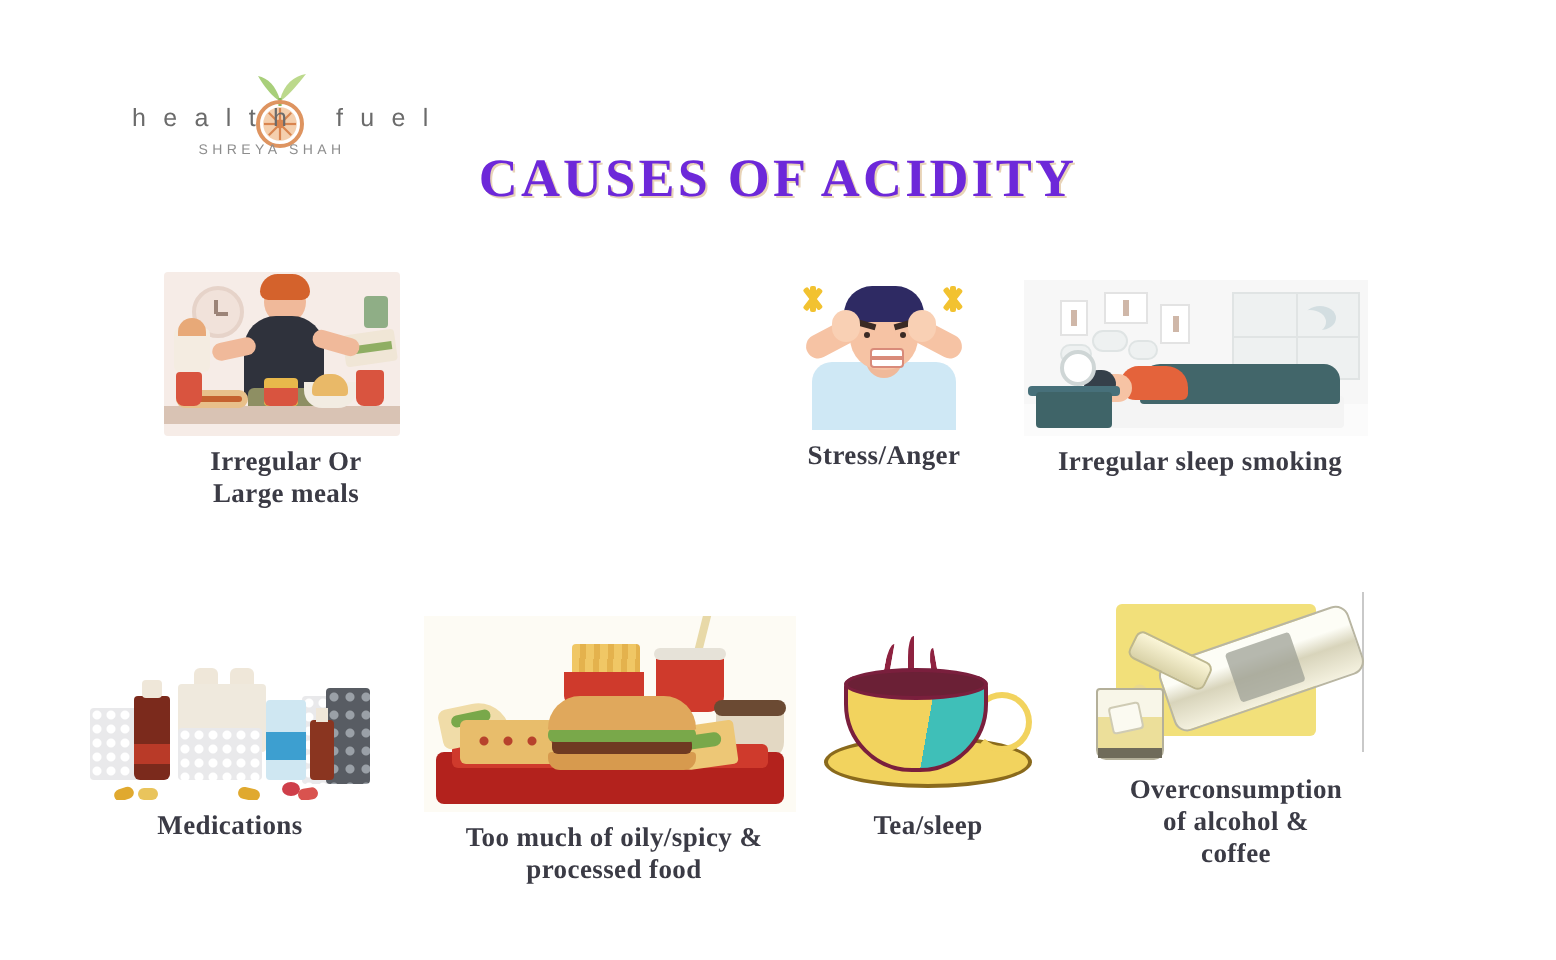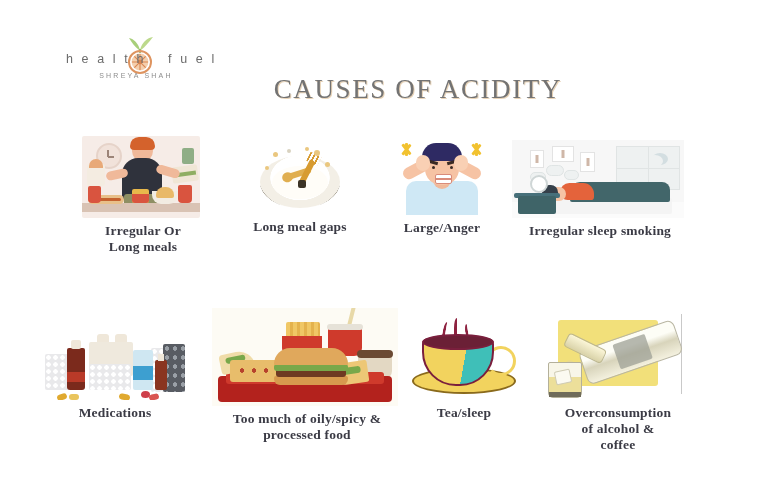--- a/index.html
+++ b/index.html
@@ -57,26 +57,26 @@
     width: 30px;
     height: 40px;
   }
 
   
   #title {
     position: absolute;
     left: 216px;
     top: 74px;
     width: 346px;
-    text-align: right;
+    text-align: center;
     font-family: "Liberation Serif", serif;
-    font-weight: normal;
+    font-weight: bold;
     font-size: 27px;
     letter-spacing: 1.6px;
-    color: #737373;
+    color: #6d28d9;
     text-shadow: 1px 1px 0 rgba(190,130,50,.35);
     white-space: nowrap;
   }
 
   
   .card { position: absolute; }
   .art  { position: relative; overflow: hidden; }
   .caption {
     margin-top: 5px;
     text-align: center;
@@ -330,40 +330,24 @@
       <span class="hotdog"></span>
       <span class="fries"></span>
         <span class="friesbox"></span>
       <span class="plate1"></span>
         <span class="burg1"></span>
       <span class="cupL"></span>
         <span class="cupR"></span>
     </div>
     <div class="caption">
       <span>Irregular Or</span><br>
-      <span>Long meals</span>
-    </div>
-  </div>
-
-  <div class="card" style="left:240px; top:142px; width:120px;">
-    <div class="art a2" style="margin:0 auto;">
-      <span class="rim"></span>
-        <span class="inner"></span>
-      <span class="spoon"></span>
-        <span class="fork"></span>
-        <span class="hub"></span>
-      <span class="sp s1"></span>
-        <span class="sp s2"></span>
-        <span class="sp s3"></span>
-      <span class="sp s4"></span>
-        <span class="sp s5"></span>
-        <span class="sp s6"></span>
-    </div>
-    <div class="caption">Long meal gaps</div>
-  </div>
+      <span>Large meals</span>
+    </div>
+  </div>
+
 
   <div class="card" style="left:390px; top:135px; width:104px;">
     <div class="art a3">
       <span class="spark l">
           <i></i>
           <i></i>
           <i></i>
         </span>
       <span class="spark r">
           <i></i>
@@ -378,21 +362,21 @@
       <span class="face"></span>
         <span class="hair"></span>
       <span class="brow l"></span>
         <span class="brow r"></span>
       <span class="eye l"></span>
         <span class="eye r"></span>
       <span class="mouth"></span>
       <span class="handL"></span>
         <span class="handR"></span>
     </div>
-    <div class="caption">Large/Anger</div>
+    <div class="caption">Stress/Anger</div>
   </div>
 
   <div class="card" style="left:512px; top:140px; width:176px;">
     <div class="art a4">
       <span class="wall"></span>
       <span class="window"></span>
         <span class="moon"></span>
       <span class="frame f1">
           <i></i>
         </span>
@@ -477,21 +461,21 @@
         <span class="steam s2"></span>
         <span class="steam s3"></span>
       <span class="saucer"></span>
       <span class="handle"></span>
       <span class="cup"></span>
       <span class="brim"></span>
     </div>
     <div class="caption">Tea/sleep</div>
   </div>
 
-  <div class="card" style="left:544px; top:312px; width:148px;">
+  <div class="card" style="left:544px; top:294px; width:148px;">
     <div class="art a8">
       <span class="sq"></span>
       <span class="edge"></span>
       <span class="bottle">
           <span class="label"></span>
         </span>
       <span class="neck"></span>
       <span class="pour"></span>
       <span class="glass"></span>
       <span class="ice"></span>

